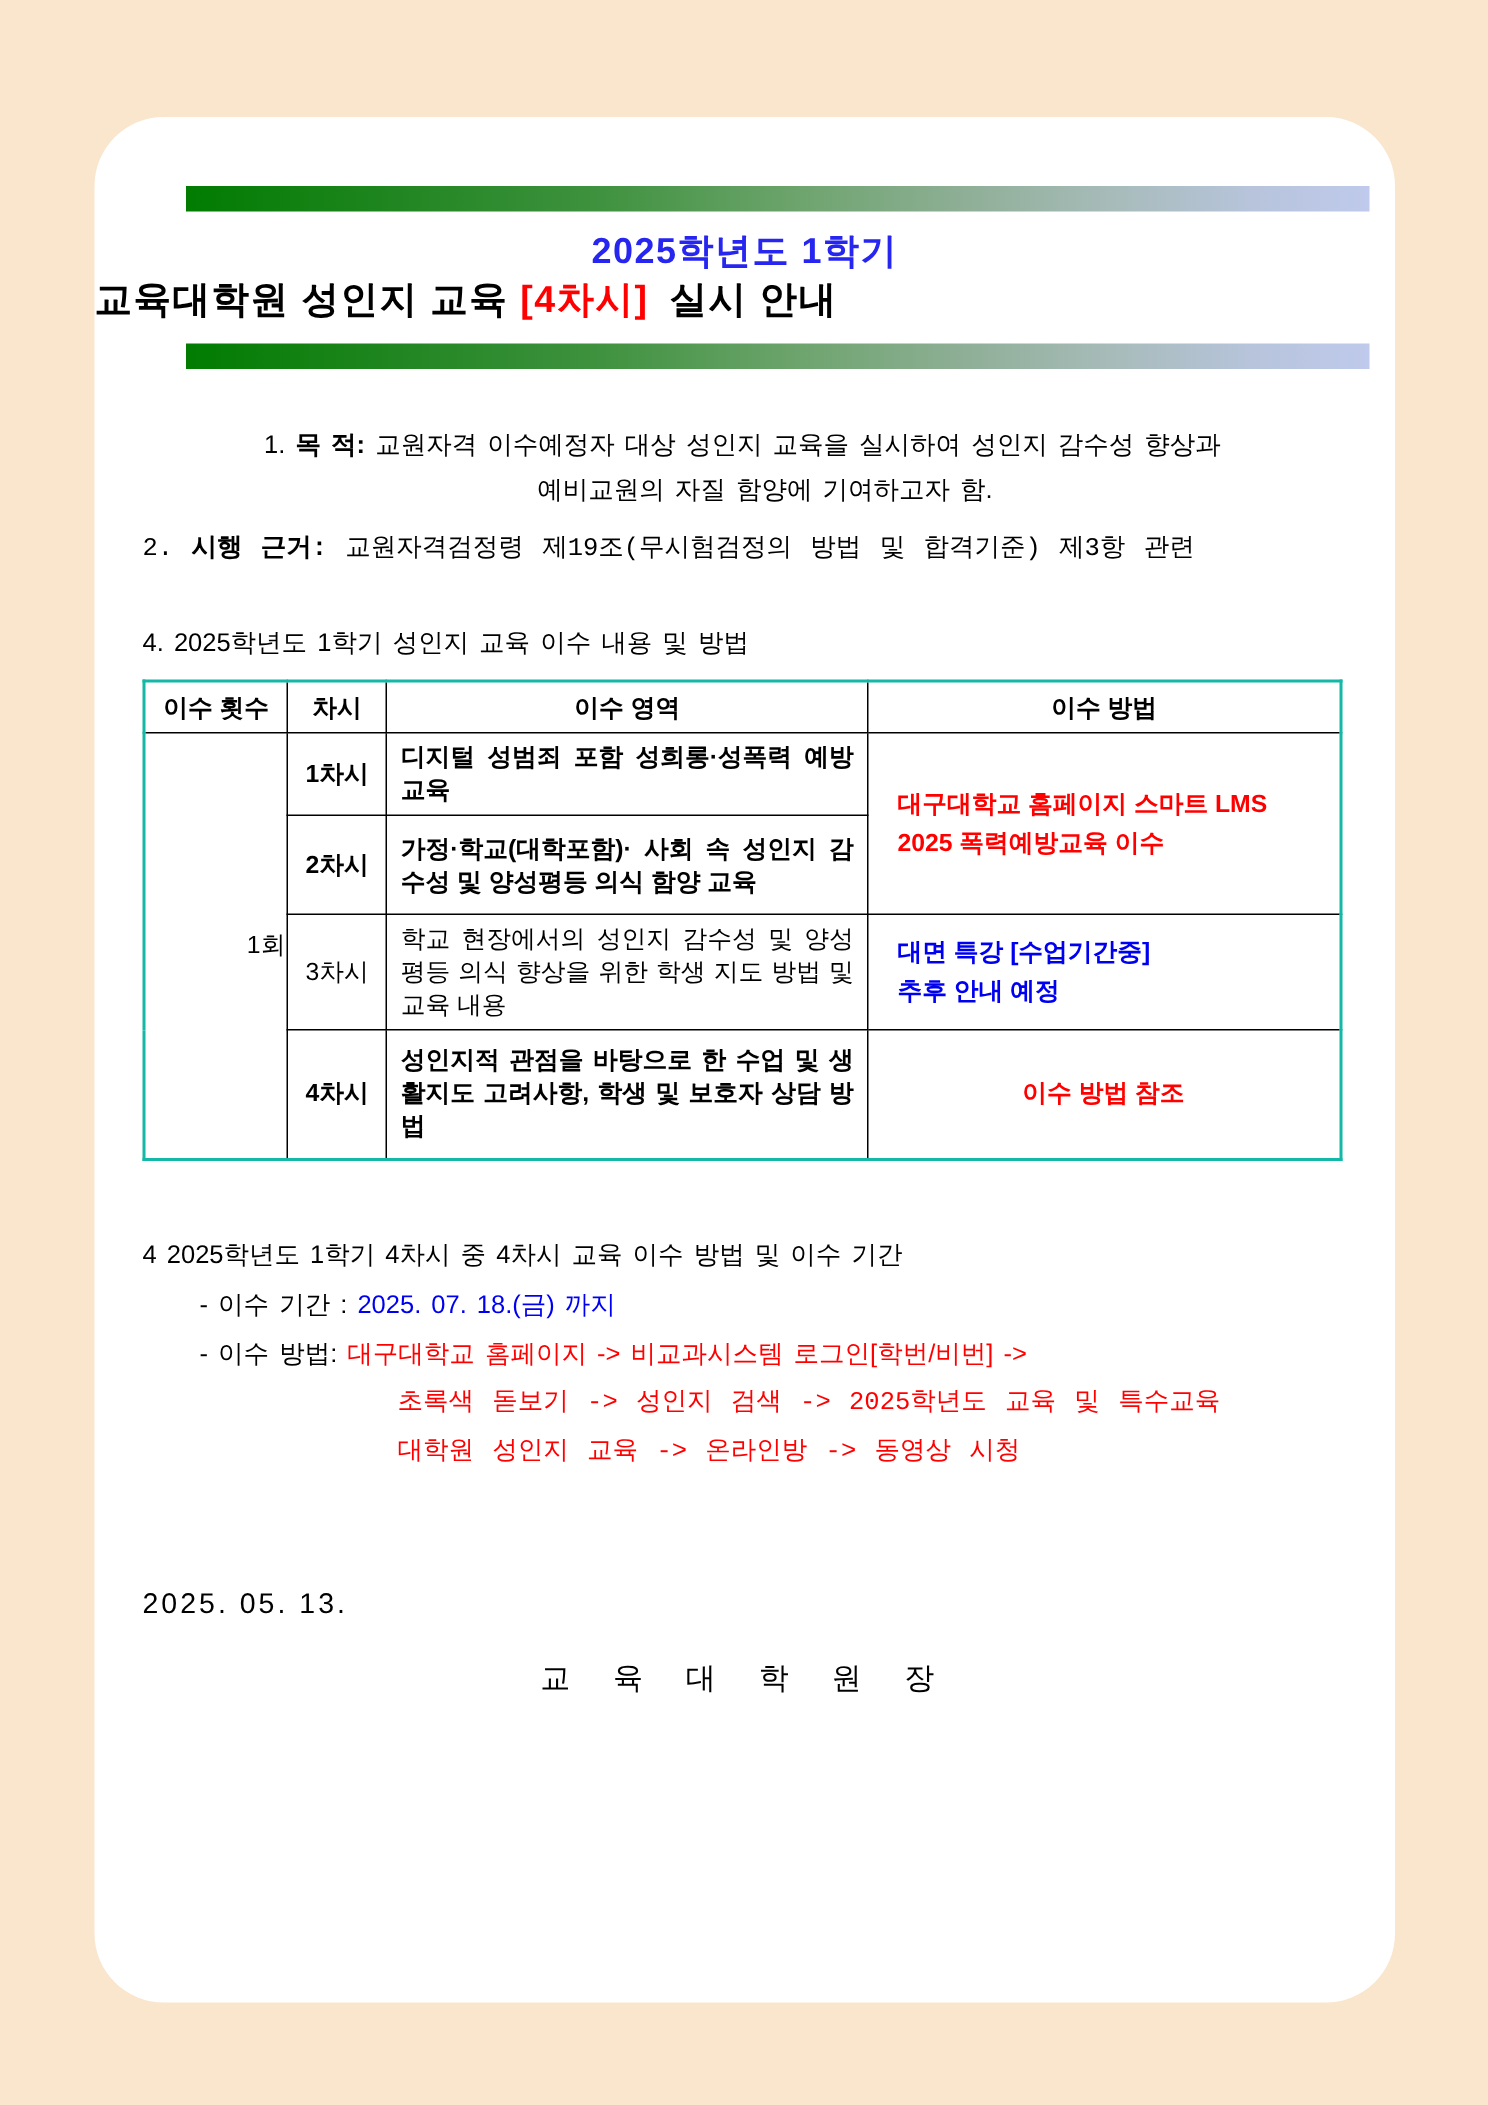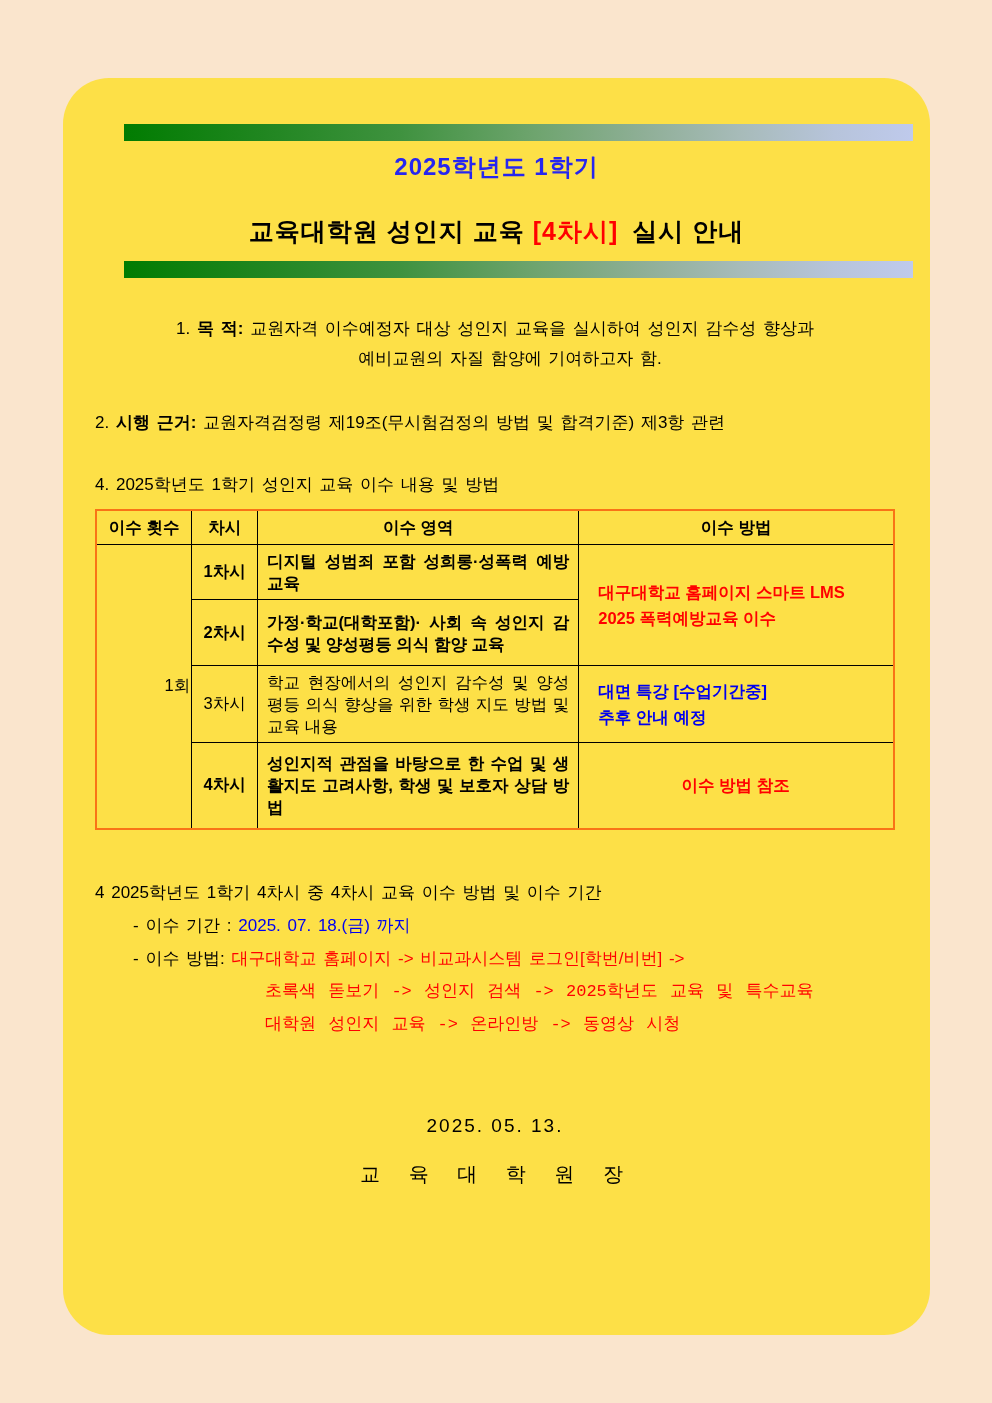--- a/index.html
+++ b/index.html
@@ -5,47 +5,47 @@
   html,body{margin:0;padding:0;}
   body{
     width:992px;height:1403px;
     background:#FAE5CD;
     font-family:"Liberation Sans","DejaVu Sans",sans-serif;
     color:#000;
   }
   .page{position:relative;width:992px;height:1403px;background:#FAE5CD;overflow:hidden;}
   .card{
     position:absolute;left:63px;top:78px;width:867px;height:1257px;
-    background:#fde047;border-radius:46px;
+    background:#ffffff;border-radius:46px;
   }
   .bar{
     height:17px;margin-left:61px;margin-right:17px;
     background:linear-gradient(90deg,#017C01 0%,#218621 18%,#3F923F 35%,#6EA46E 52%,#8FAF97 66%,#A7BBB9 78%,#B7C4DB 90%,#BFCAEC 100%);
   }
   .bar-top{margin-top:46px;}
   .title-semester{
     margin-top:10px;text-align:center;
     font-size:24px;font-weight:bold;color:#2626F0;letter-spacing:1px;
   }
   .title-main{
-    margin-top:32px;margin-bottom:13px;text-align:center;
+    margin-top:0;margin-bottom:13px;
     font-size:25px;font-weight:bold;color:#000;letter-spacing:1px;
   }
   .title-main .session{color:#FF0000;}
   .title-main .suffix{margin-left:14px;}
   .content{padding:0 35px 0 32px;font-size:17px;}
   .item{line-height:30px;word-spacing:2px;}
   .item .lbl{font-weight:bold;}
   .item .l2{margin-left:30px;}
   #item1{margin-top:36px;text-align:center;}
-  #item2{margin-top:34px;}
+  #item2{margin-top:10px;font-family:Liberation Mono, monospace;}
   #item3{margin-top:30px;}
   #item4{margin-top:32px;margin-bottom:9px;}
   table.edu{
-    border-collapse:collapse;width:800px;border:2px solid #f97316;
+    border-collapse:collapse;width:800px;border:2px solid #14b8a6;
     font-size:16.5px;
   }
   table.edu th,table.edu td{border:1px solid #000;}
   table.edu th{height:31px;font-weight:bold;text-align:center;}
   td.cell-count{text-align:right;vertical-align:middle;}
   td.cell-session{text-align:center;vertical-align:middle;font-weight:bold;}
   td.cell-session.reg{font-weight:normal;}
   td.cell-area{
     text-align:justify;word-break:break-all;
     padding:5px 9px;line-height:22px;font-weight:bold;vertical-align:middle;
@@ -61,21 +61,21 @@
   tr.r2{height:66px;}
   tr.r3{height:66px;}
   tr.r4{height:86px;}
   .note{margin-top:44px;line-height:32px;word-spacing:2px;}
   .note .l2{margin-left:30px;}
   .sec4{margin-top:46px;line-height:33px;word-spacing:2px;}
   .sec4 .sub{margin-left:38px;}
   .sec4 .cont{margin-left:170px;font-family:Liberation Mono, monospace;}
   .val-blue{color:#0000F0;}
   .val-red{color:#FF0000;}
-  .footer-date{margin-top:74px;text-align:center;font-size:19px;letter-spacing:2px;}
+  .footer-date{margin-top:74px;text-align:left;font-size:19px;letter-spacing:2px;}
   .footer-sign{margin-top:24px;text-align:center;font-size:20px;letter-spacing:7px;word-spacing:9px;}
 </style>
 </head>
 <body>
 
 <div class="page">
   <div class="card">
 
     <div class="bar bar-top"></div>
 

